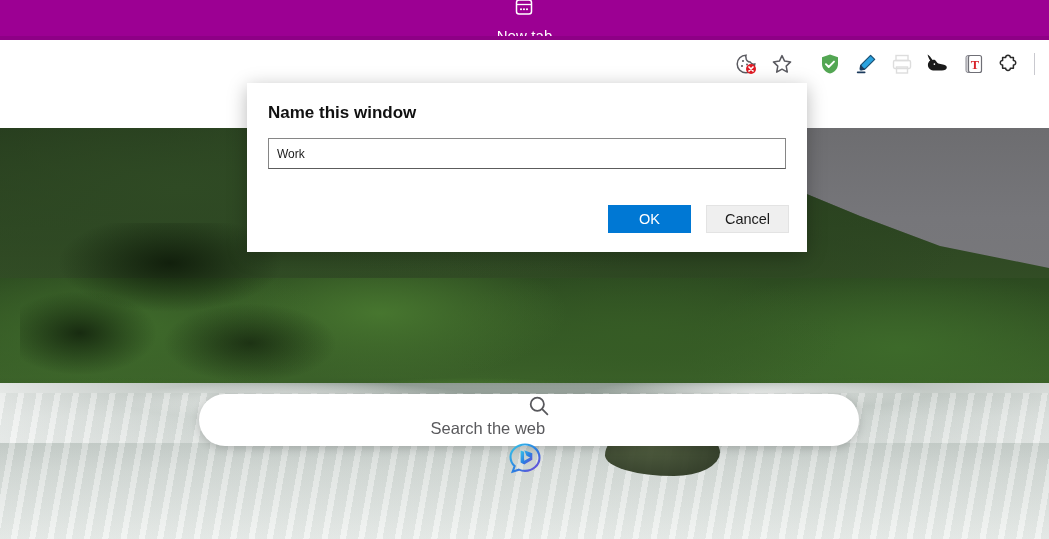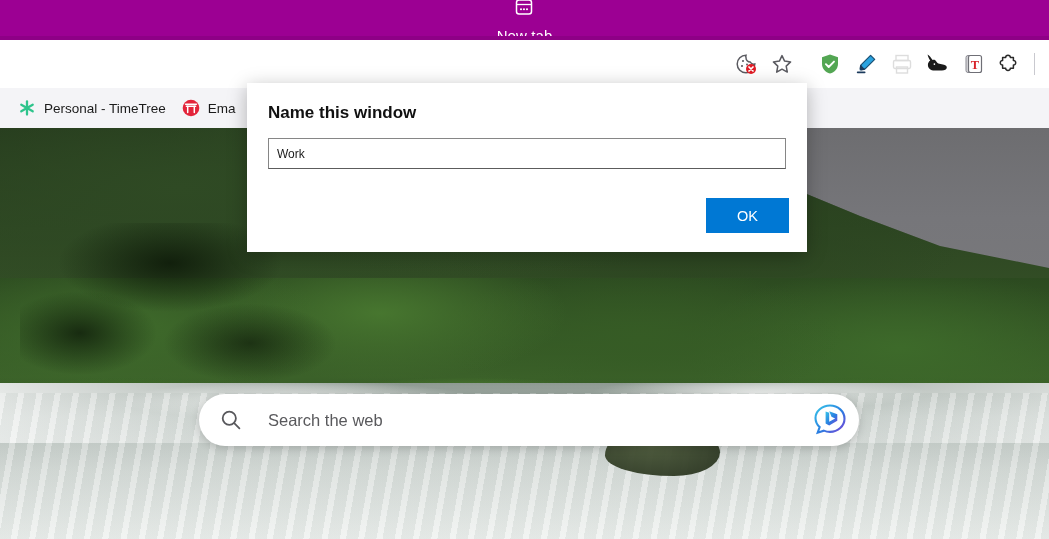--- a/index.html
+++ b/index.html
@@ -172,20 +172,21 @@
   }
 
   
   .searchbar {
     position: absolute; left: 199px; top: 266px;
     width: 660px; height: 52px;
     background: #ffffff;
     border-radius: 26px;
     display: flex; align-items: center;
     box-shadow: 0 2px 10px rgba(0,0,0,.18);
+    flex-direction: column;
   }
   .search-ico { margin-left: 20px; width: 24px; height: 24px; flex: 0 0 24px; }
   .search-input {
     flex: 1;
     border: none; outline: none; background: transparent;
     font-family: "Liberation Sans", sans-serif;
     font-size: 16.5px; color: #2b2b2b;
     margin-left: 23px;
   }
   .search-input::placeholder { color: #59595c; }
@@ -217,21 +218,21 @@
     font-size: 12px;
     color: #1a1a1a;
     padding: 0 8px;
     outline: none;
   }
   .dialog-buttons {
     position: absolute; right: 18px; bottom: 19px;
     display: flex; gap: 15px;
   }
   .btn {
-    height: 35px; min-width: 83px;
+    height: 28px; min-width: 83px;
     font-family: "Liberation Sans", sans-serif;
     font-size: 14.5px;
     border: none;
     cursor: default;
     padding: 0 14px;
     margin-top: 16px;
   }
   .btn-primary { background: #0078d4; color: #ffffff; }
   .btn-secondary {
     background: #efefef; color: #1a1a1a;
@@ -319,44 +320,20 @@
 
     <button class="tb-btn">
       <svg width="24" height="24" viewBox="0 0 24 24">
         <path d="M10 3.2c1.5 0 2.4 1 2.3 2.2h3.1v3.1c1.2-.1 2.3.8 2.3 2.3s-1.1 2.4-2.3 2.3v3.1h-3.1c.1 1.2-.8 2.3-2.3 2.3s-2.4-1.1-2.3-2.3H4.6v-3.1c-1.2.1-2.3-.8-2.3-2.3s1.1-2.4 2.3-2.3V5.4h3.1C7.6 4.2 8.5 3.2 10 3.2z" fill="none" stroke="#2a2a2a" stroke-width="1.5" stroke-linejoin="round"></path>
       </svg>
     </button>
 
     <div class="tb-sep"></div>
   </div>
 
-  <div class="bookmarks">
-    <div class="bm-item">
-      <span class="bm-ico">
-        <svg width="18" height="18" viewBox="0 0 18 18">
-          <g stroke="#2ec48c" stroke-width="2.3" stroke-linecap="round">
-            <line x1="9" y1="2.4" x2="9" y2="15.6"></line>
-            <line x1="3.3" y1="5.7" x2="14.7" y2="12.3"></line>
-            <line x1="14.7" y1="5.7" x2="3.3" y2="12.3"></line>
-          </g>
-        </svg>
-      </span>
-      <span class="bm-label">Personal - TimeTree</span>
-    </div>
-    <div class="bm-item">
-      <span class="bm-ico">
-        <svg width="18" height="18" viewBox="0 0 18 18">
-          <circle cx="9" cy="9" r="8.3" fill="#e3243a"></circle>
-          <path d="M3.6 5.3h10.8M4.4 7.2h9.2" stroke="#ffffff" stroke-width="1.5" stroke-linecap="round"></path>
-          <path d="M5.7 7.2v6.4M12.3 7.2v6.4" stroke="#ffffff" stroke-width="1.5" stroke-linecap="round"></path>
-        </svg>
-      </span>
-      <span class="bm-label">Ema</span>
-    </div>
-  </div>
 
   <div class="page">
     <div class="photo">
       <div class="sky"></div>
       <div class="hills"></div>
       <div class="forest-far"></div>
       <div class="forest-mid"></div>
       <div class="tree-dark"></div>
       <div class="grass-strip"></div>
       <div class="ledge"></div>
@@ -387,16 +364,17 @@
         </svg>
       </span>
     </div>
   </div>
 
   <div class="dialog">
     <div class="dialog-title">Name this window</div>
     <input class="dialog-input" type="text" value="Work" style="">
     <div class="dialog-buttons">
       <button class="btn btn-primary">OK</button>
+      <button class="btn btn-secondary">Cancel</button>
     </div>
   </div>
 
 </div>
 
 </body></html>

